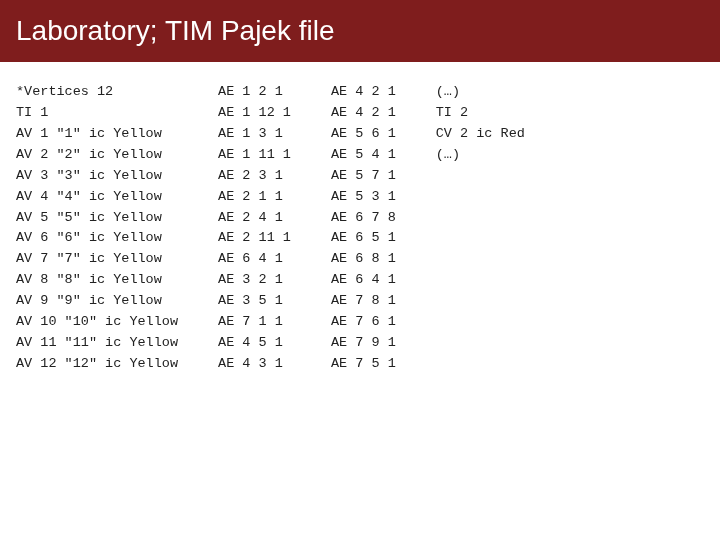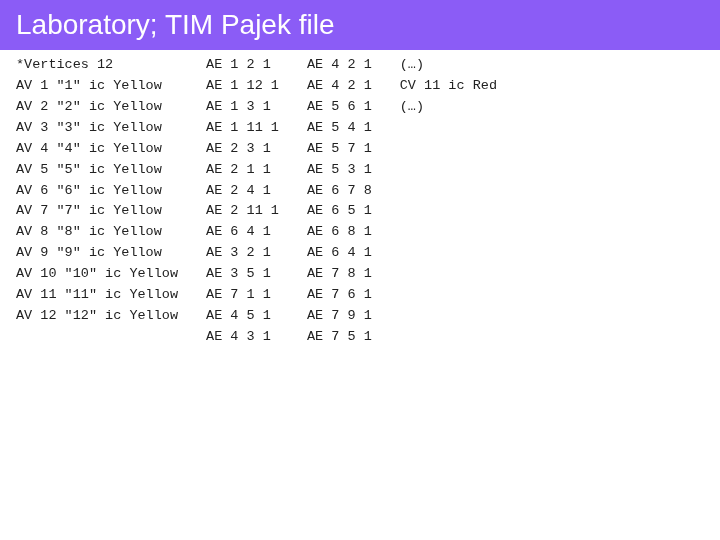--- a/index.html
+++ b/index.html
@@ -4,31 +4,31 @@
   <style>
     * { margin: 0; padding: 0; box-sizing: border-box; }
     body {
       width: 720px;
       height: 540px;
       font-family: Arial, sans-serif;
       background: #fff;
       overflow: hidden;
     }
     #header {
-      background: #8b5cf6;
+      background: #7f1d1d;
       color: #fff;
       font-size: 28px;
       font-weight: normal;
-      padding: 9px 16px;
+      padding: 15px 16px;
     }
     #content {
       display: flex;
       flex-direction: row;
-      padding: 5px 16px;
-      gap: 0;
+      padding: 20px 16px;
+      gap: 12px;
       font-size: 13.5px;
       color: #222;
       font-family: 'Courier New', Courier, monospace;
       line-height: 1.55;
     }
     .col {
       padding-right: 28px;
       vertical-align: top;
       white-space: nowrap;
     }
@@ -37,20 +37,21 @@
     }
   </style>
 </head>
 <body>
 
 <div id="header">Laboratory; TIM Pajek file</div>
 
 <div id="content">
 <div class="col">
       <div>*Vertices 12</div>
+      <div>TI 1</div>
       <div>AV 1 "1" ic Yellow</div>
       <div>AV 2 "2" ic Yellow</div>
       <div>AV 3 "3" ic Yellow</div>
       <div>AV 4 "4" ic Yellow</div>
       <div>AV 5 "5" ic Yellow</div>
       <div>AV 6 "6" ic Yellow</div>
       <div>AV 7 "7" ic Yellow</div>
       <div>AV 8 "8" ic Yellow</div>
       <div>AV 9 "9" ic Yellow</div>
       <div>AV 10 "10" ic Yellow</div>
@@ -84,16 +85,17 @@
       <div>AE 6 5 1</div>
       <div>AE 6 8 1</div>
       <div>AE 6 4 1</div>
       <div>AE 7 8 1</div>
       <div>AE 7 6 1</div>
       <div>AE 7 9 1</div>
       <div>AE 7 5 1</div>
     </div>
     <div class="col">
       <div>(…)</div>
-      <div>CV 11 ic Red</div>
+      <div>TI 2</div>
+      <div>CV 2 ic Red</div>
       <div>(…)</div>
     </div>
   </div>
 
 </body></html>

